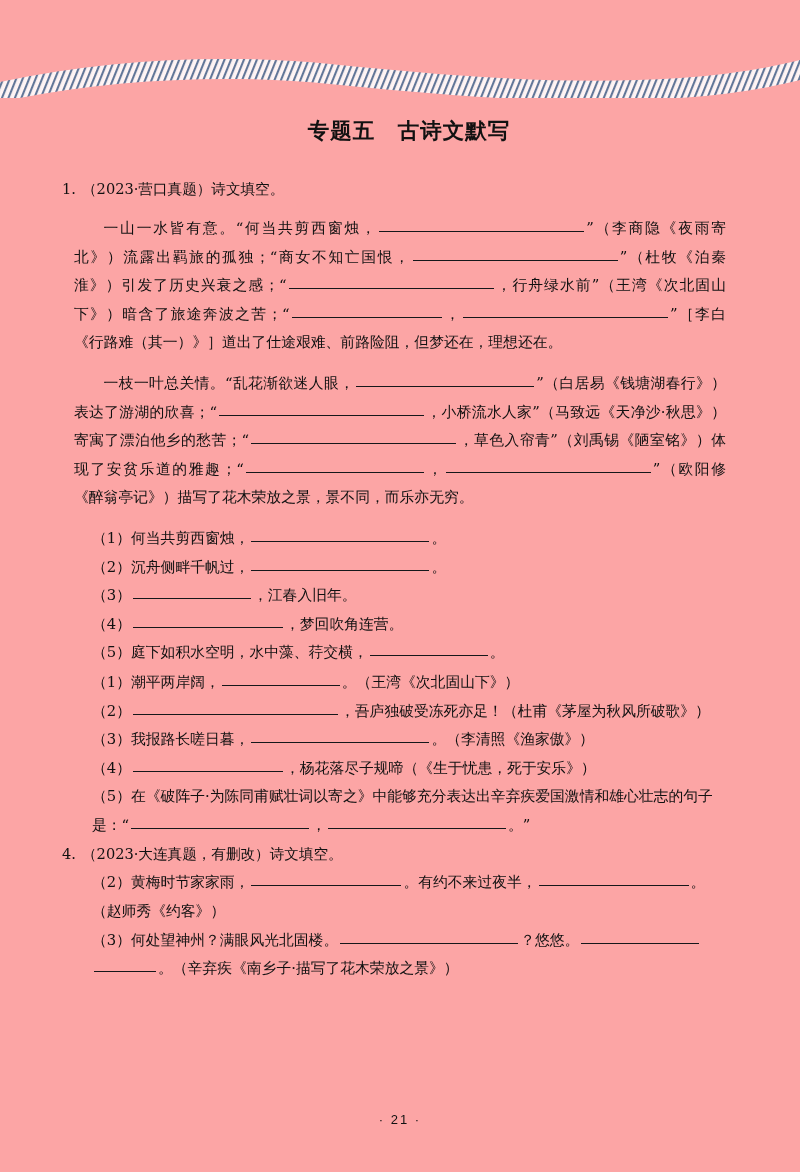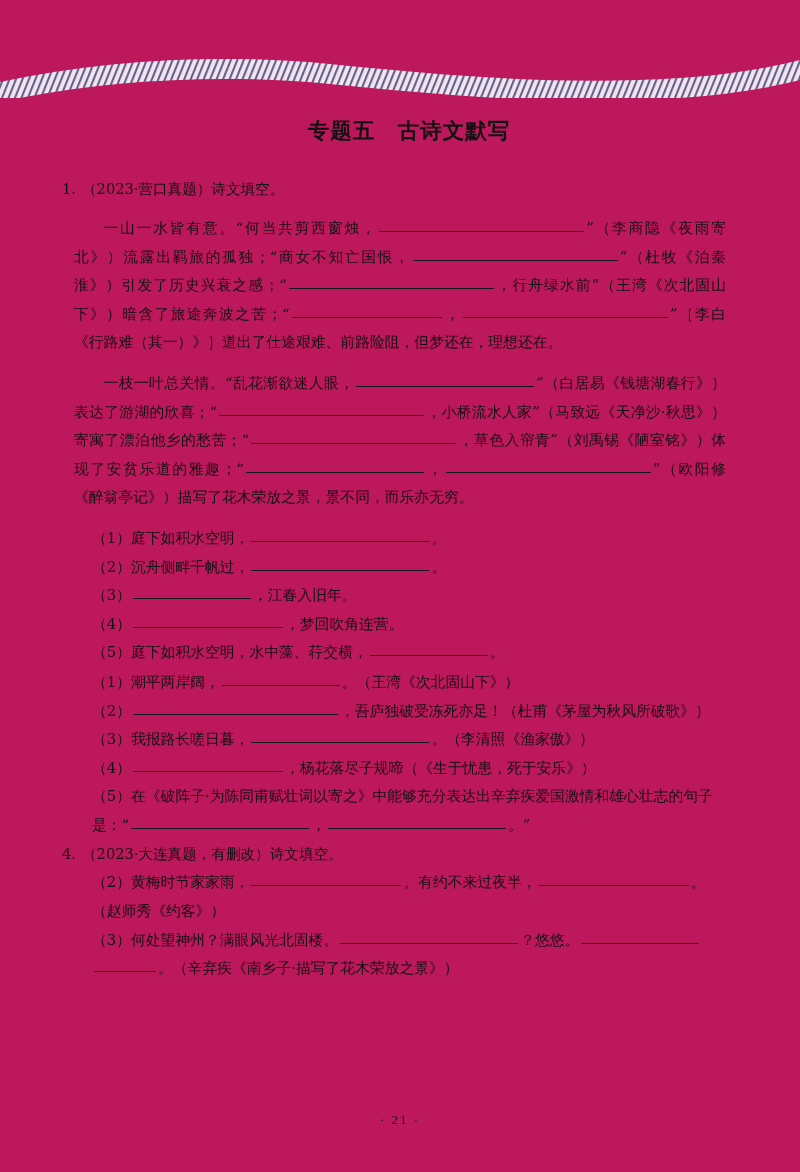--- a/index.html
+++ b/index.html
@@ -14,21 +14,21 @@
     font-family: "DejaVu Serif", "Liberation Serif", serif;
     color: #111111;
     overflow: hidden;
     position: relative;
   }
 
   
   .page {
     position: absolute;
     inset: 0;
-    background: #be185d;
+    background: #fca5a5;
   }
 
   
   .binding {
     position: absolute;
     left: 0;
     top: 52px;
     width: 800px;
     height: 46px;
     overflow: hidden;
@@ -116,21 +116,21 @@
 
   
   .footer {
     position: absolute;
     left: 0;
     top: 1112px;
     width: 800px;
     text-align: center;
     font-size: 13px;
     letter-spacing: 2px;
-    font-family: Liberation Serif, serif;
+    font-family: Liberation Sans, sans-serif;
   }
 </style>
 </head>
 <body>
 
 <div class="page">
 
   <div class="binding">
     <svg width="800" height="46" viewBox="0 0 800 46" xmlns="http://www.w3.org/2000/svg">
       <defs>
@@ -153,21 +153,21 @@
 
     <h1 class="title">专题五　古诗文默写</h1>
 
     <div id="questions">
         <div class="qblock">
           <p class="qhead"><span class="qnum">1.</span><span>（2023·营口真题）诗文填空。</span></p>
           <p class="para indent"><span>一山一水皆有意。“何当共剪西窗烛，</span><span class="blank b-2xl"></span><span>”（李商隐《夜雨寄北》）流露出羁旅的孤独；“商女不知亡国恨，</span><span class="blank b-2xl"></span><span>”（杜牧《泊秦淮》）引发了历史兴衰之感；“</span><span class="blank b-2xl"></span><span>，行舟绿水前”（王湾《次北固山下》）暗含了旅途奔波之苦；“</span><span class="blank b-lg"></span><span>，</span><span class="blank b-2xl"></span><span>”［李白《行路难（其一）》］道出了仕途艰难、前路险阻，但梦还在，理想还在。</span></p>
           <p class="para indent"><span>一枝一叶总关情。“乱花渐欲迷人眼，</span><span class="blank b-xl"></span><span>”（白居易《钱塘湖春行》）表达了游湖的欣喜；“</span><span class="blank b-2xl"></span><span>，小桥流水人家”（马致远《天净沙·秋思》）寄寓了漂泊他乡的愁苦；“</span><span class="blank b-2xl"></span><span>，草色入帘青”（刘禹锡《陋室铭》）体现了安贫乐道的雅趣；“</span><span class="blank b-xl"></span><span>，</span><span class="blank b-2xl"></span><span>”（欧阳修《醉翁亭记》）描写了花木荣放之景，景不同，而乐亦无穷。</span></p>
         </div>
         <div class="qblock">
-          <p class="item"><span class="inum">（1）</span><span class="cont"><span>庭下如积水空明，</span><span class="blank b-xl"></span><span>。</span></span></p>
+          <p class="item"><span class="inum">（1）</span><span class="cont"><span>何当共剪西窗烛，</span><span class="blank b-xl"></span><span>。</span></span></p>
           <p class="item"><span class="inum">（2）</span><span class="cont"><span>沉舟侧畔千帆过，</span><span class="blank b-xl"></span><span>。</span></span></p>
           <p class="item"><span class="inum">（3）</span><span class="cont"><span class="blank b-md"></span><span>，江春入旧年。</span></span></p>
           <p class="item"><span class="inum">（4）</span><span class="cont"><span class="blank b-lg"></span><span>，梦回吹角连营。</span></span></p>
           <p class="item"><span class="inum">（5）</span><span class="cont"><span>庭下如积水空明，水中藻、荇交横，</span><span class="blank b-md"></span><span>。</span></span></p>
         </div>
         <div class="qblock">
           <p class="item"><span class="inum">（1）</span><span class="cont"><span>潮平两岸阔，</span><span class="blank b-md"></span><span>。（王湾《次北固山下》）</span></span></p>
           <p class="item"><span class="inum">（2）</span><span class="cont"><span class="blank b-2xl"></span><span>，吾庐独破受冻死亦足！（杜甫《茅屋为秋风所破歌》）</span></span></p>
           <p class="item"><span class="inum">（3）</span><span class="cont"><span>我报路长嗟日暮，</span><span class="blank b-xl"></span><span>。（李清照《渔家傲》）</span></span></p>
           <p class="item"><span class="inum">（4）</span><span class="cont"><span class="blank b-lg"></span><span>，杨花落尽子规啼（《生于忧患，死于安乐》）</span></span></p>

